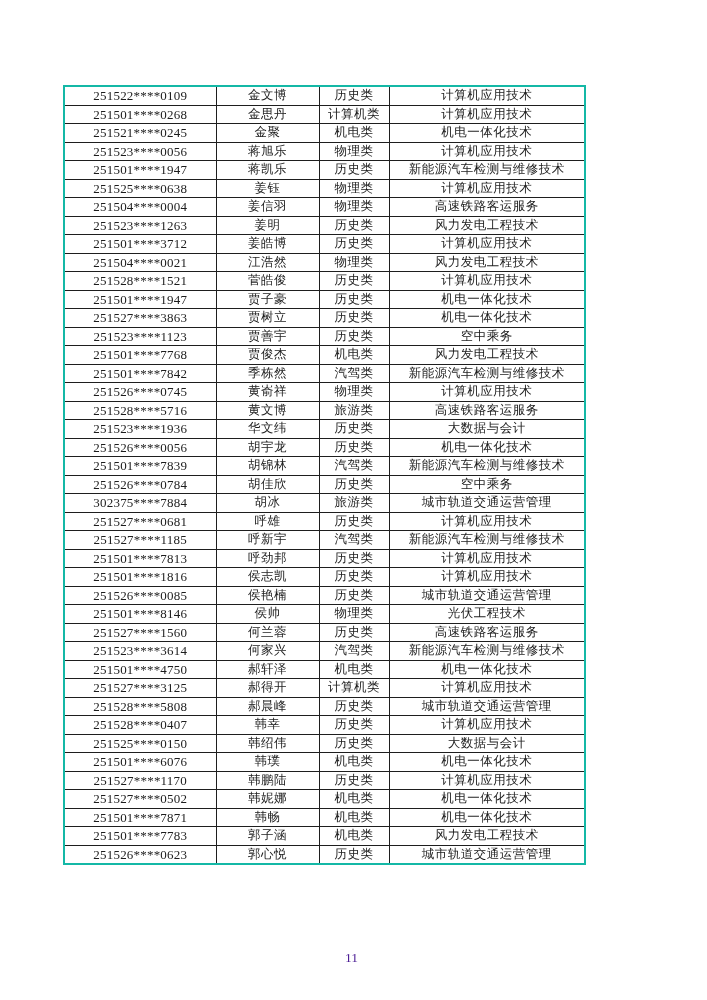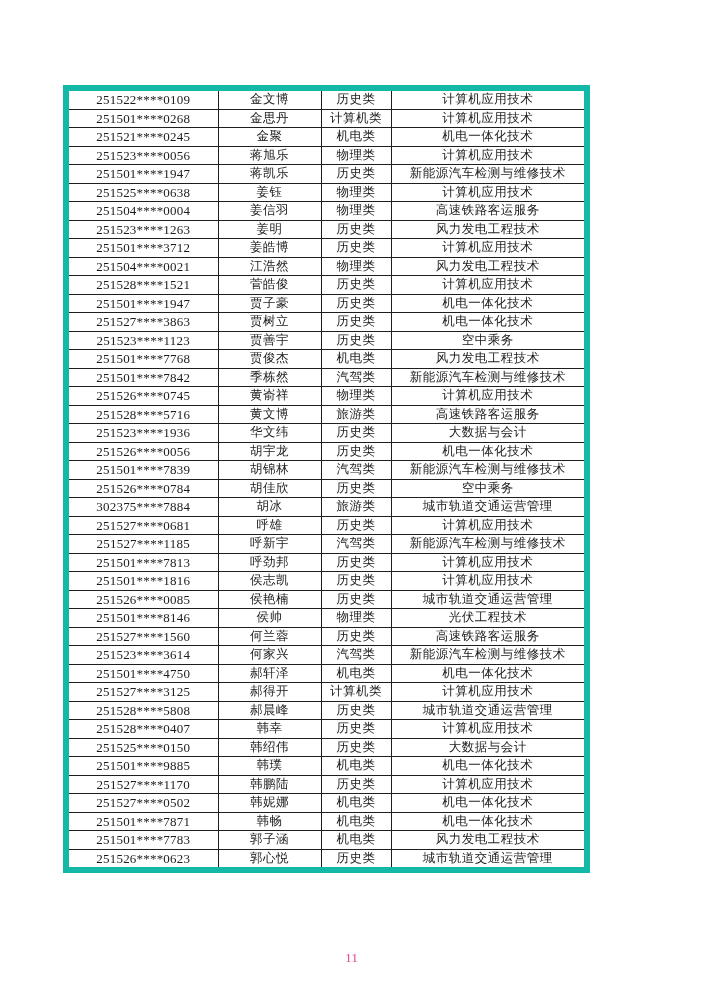--- a/index.html
+++ b/index.html
@@ -22,21 +22,21 @@
     height: 1000px;
     background: #ffffff;
   }
   table.roster {
     position: absolute;
     left: 63px;
     top: 85px;
     width: 521px;
     border-collapse: collapse;
     table-layout: fixed;
-    border: 6px solid #14b8a6;
+    border: 2px solid #14b8a6;
   }
   table.roster td {
     border: 1px solid #1e1e1e;
     height: 17.5px;
     line-height: 17.5px;
     padding: 0;
     text-align: center;
     vertical-align: middle;
     font-size: 12.5px;
     white-space: nowrap;
@@ -47,21 +47,21 @@
     font-size: 13px;
     letter-spacing: 0.2px;
   }
   .page-number {
     position: absolute;
     left: 0;
     right: 4px;
     top: 950px;
     text-align: center;
     font-size: 13.5px;
-    color: #ec4899;
+    color: #4c1d95;
   }
 </style>
 </head>
 <body>
 
 <div class="page">
 
   <table class="roster">
     <colgroup>
       <col style="width:152px">
@@ -280,21 +280,21 @@
           <td>历史类</td>
           <td>计算机应用技术</td>
         </tr>
         <tr>
           <td class="id-cell">251525****0150</td>
           <td>韩绍伟</td>
           <td>历史类</td>
           <td>大数据与会计</td>
         </tr>
         <tr>
-          <td class="id-cell">251501****9885</td>
+          <td class="id-cell">251501****6076</td>
           <td>韩璞</td>
           <td>机电类</td>
           <td>机电一体化技术</td>
         </tr>
         <tr>
           <td class="id-cell">251527****1170</td>
           <td>韩鹏陆</td>
           <td>历史类</td>
           <td>计算机应用技术</td>
         </tr>

